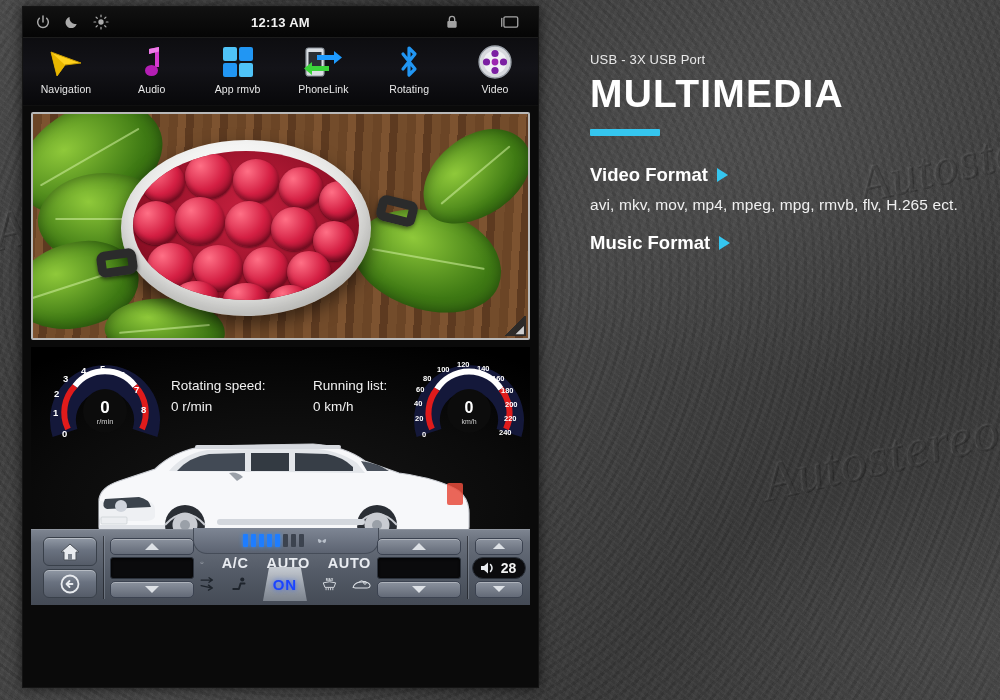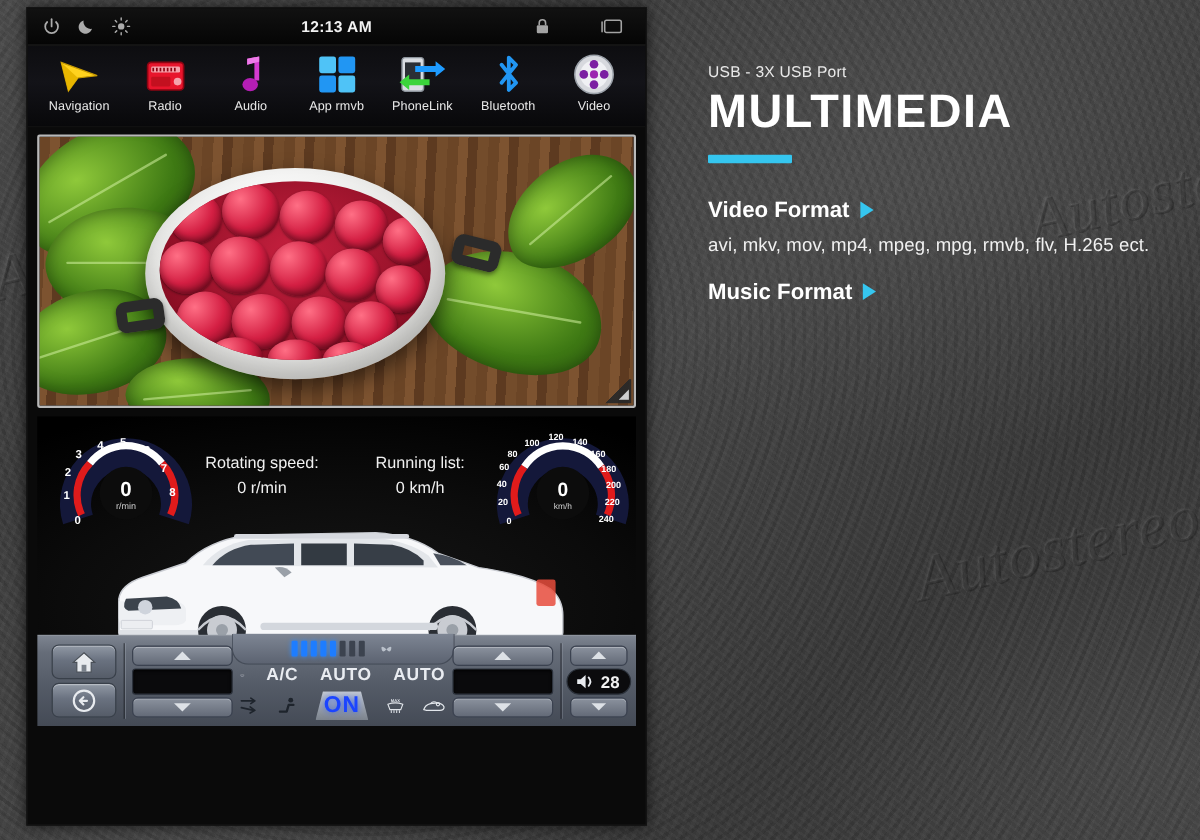--- a/index.html
+++ b/index.html
@@ -145,21 +145,21 @@
     position: relative;
     margin: 7px 8px 0 8px;
     height: 258px;
     background: radial-gradient(ellipse 80% 70% at 50% 62%, #171717 0%, #0b0b0b 58%, #000 100%);
     overflow: hidden;
   }
   .gauge-row { position: relative; height: 96px; }
   .gauge { position: absolute; top: 6px; }
   .g-left { left: 18px; }
   .g-right { left: 382px; }
-  .g-text { position: absolute; color: #f0f0f0; font-size: 13.5px; line-height: 21px; text-align: center; }
+  .g-text { position: absolute; color: #f0f0f0; font-size: 13.5px; line-height: 21px; }
   .g-text.t1 { left: 140px; top: 28px; }
   .g-text.t2 { left: 282px; top: 28px; }
 
   .car { position: absolute; left: 46px; top: 74px; }
 
   
   .climate {
     position: absolute; left: 0; right: 0; bottom: 0;
     height: 76px;
     background: linear-gradient(180deg,#7d8490 0%,#666d79 18%,#545b67 55%,#444a55 100%);
@@ -194,25 +194,25 @@
   .mid-labels {
     position: absolute; left: 0; right: 0; top: 24px;
     display: flex; align-items: center; justify-content: center; gap: 18px;
     color: #e9ecf1; font-size: 14.5px; font-weight: bold; letter-spacing: .6px;
   }
   .mid-icons {
     position: absolute; left: 0; right: 0; bottom: 4px;
     display: flex; align-items: center; justify-content: center; gap: 14px;
   }
   .on-btn {
-    width: 78px; height: 24px;
+    width: 78px; height: 34px;
     background: linear-gradient(180deg,#c6cbd2,#9aa1ab 55%,#7c838d);
     clip-path: polygon(14% 0, 86% 0, 100% 100%, 0 100%);
     display: flex; align-items: center; justify-content: center;
-    color: #1b44ff; font-size: 19px; font-weight: bold; letter-spacing: 1px;
+    color: #1b44ff; font-size: 15px; font-weight: bold; letter-spacing: 1px;
     text-shadow: 0 0 5px rgba(40,90,255,.8);
     cursor: pointer;
   }
   .fan-hood {
     position: absolute; left: 50%; transform: translateX(-50%); top: -2px;
     width: 186px; height: 26px;
     background: linear-gradient(180deg,#7e8694,#5c6371);
     border-radius: 0 0 14px 14px;
     border: 1px solid #454c58; border-top: none;
     display: flex; align-items: center; justify-content: center; gap: 3px;
@@ -289,40 +289,20 @@
     <div class="app">
       <div class="glyph">
         <svg width="38" height="32" viewBox="0 0 38 32">
           <path d="M4 6 L34 17 L18 19 L10 30 Z" fill="#ffd21e" stroke="#c79a00" stroke-width="1"></path>
           <path d="M4 6 L18 19 L10 30 Z" fill="#e8b600"></path>
         </svg>
       </div>
       <div class="lbl">Navigation</div>
     </div>
 
-    <div class="app">
-      <div class="glyph">
-        <svg width="36" height="32" viewBox="0 0 36 32">
-          <rect x="3" y="6" width="30" height="23" rx="3" fill="#e8152c" stroke="#8d0412" stroke-width="1.4"></rect>
-          <rect x="6" y="9.5" width="24" height="5" rx="1.2" fill="#f5a3ac"></rect>
-          <g fill="#8d0412">
-              <rect x="7" y="10.5" width="1.4" height="3"></rect>
-              <rect x="10" y="10.5" width="1.4" height="3"></rect>
-              <rect x="13" y="10.5" width="1.4" height="3"></rect>
-              <rect x="16" y="10.5" width="1.4" height="3"></rect>
-              <rect x="19" y="10.5" width="1.4" height="3"></rect>
-              <rect x="22" y="10.5" width="1.4" height="3"></rect>
-              <rect x="25" y="10.5" width="1.4" height="3"></rect>
-            </g>
-          <rect x="6" y="18" width="16" height="8" rx="1.2" fill="#c3101f"></rect>
-          <circle cx="28" cy="22" r="3.2" fill="#f5a3ac"></circle>
-        </svg>
-      </div>
-      <div class="lbl">Radio</div>
-    </div>
 
     <div class="app">
       <div class="glyph">
         <svg width="30" height="34" viewBox="0 0 30 34">
           <path d="M22 2 L22 22 L18 22 L18 7 L12 9 L12 4 Z" fill="#d63bd0"></path>
           <ellipse cx="14.5" cy="25.5" rx="6.5" ry="5.5" fill="#b41eb4"></ellipse>
           <path d="M22 2 L12 4 L12 9 L22 6.5 Z" fill="#ee7ae8"></path>
         </svg>
       </div>
       <div class="lbl">Audio</div>
@@ -351,21 +331,21 @@
       </div>
       <div class="lbl">PhoneLink</div>
     </div>
 
     <div class="app">
       <div class="glyph">
         <svg width="26" height="34" viewBox="0 0 26 34">
           <path d="M7 9 L19 24 L13 30 L13 3 L19 9 L7 24" stroke="#2196f3" stroke-width="3.2" fill="none" stroke-linejoin="round" stroke-linecap="round"></path>
         </svg>
       </div>
-      <div class="lbl">Bluetooth</div>
+      <div class="lbl">Rotating</div>
     </div>
 
     <div class="app">
       <div class="glyph">
         <svg width="34" height="34" viewBox="0 0 34 34">
           <circle cx="17" cy="17" r="16" fill="#d7d9de" stroke="#9aa0a8" stroke-width="1.3"></circle>
           <circle cx="17" cy="17" r="11.5" fill="#f0f1f4"></circle>
           <circle cx="17" cy="8.5" r="3.6" fill="#7b1fa2"></circle>
           <circle cx="17" cy="25.5" r="3.6" fill="#7b1fa2"></circle>
           <circle cx="8.5" cy="17" r="3.6" fill="#7b1fa2"></circle>

